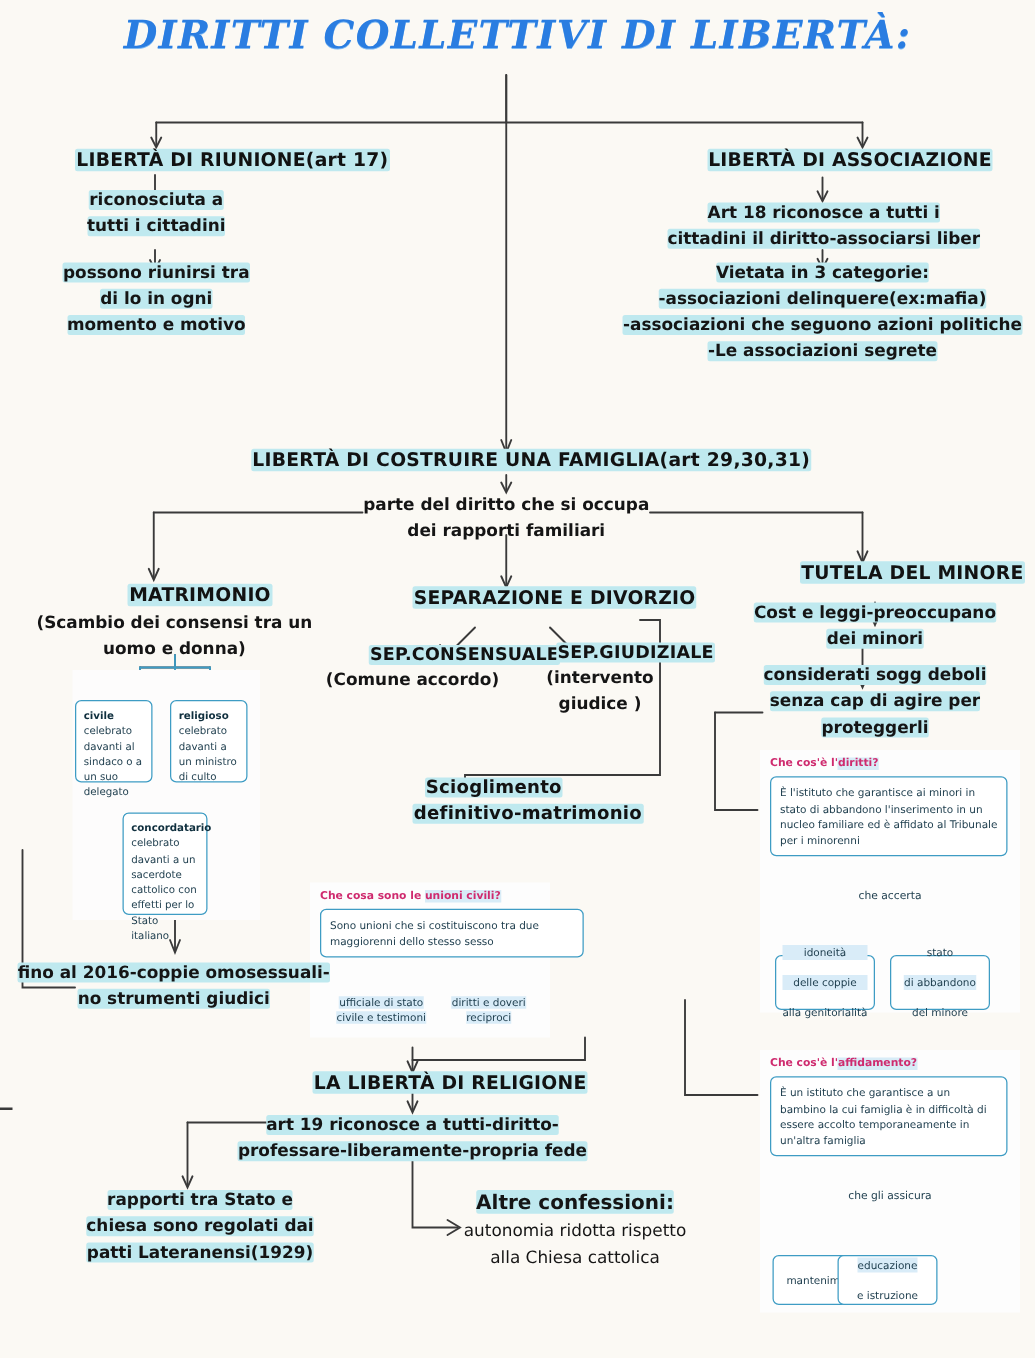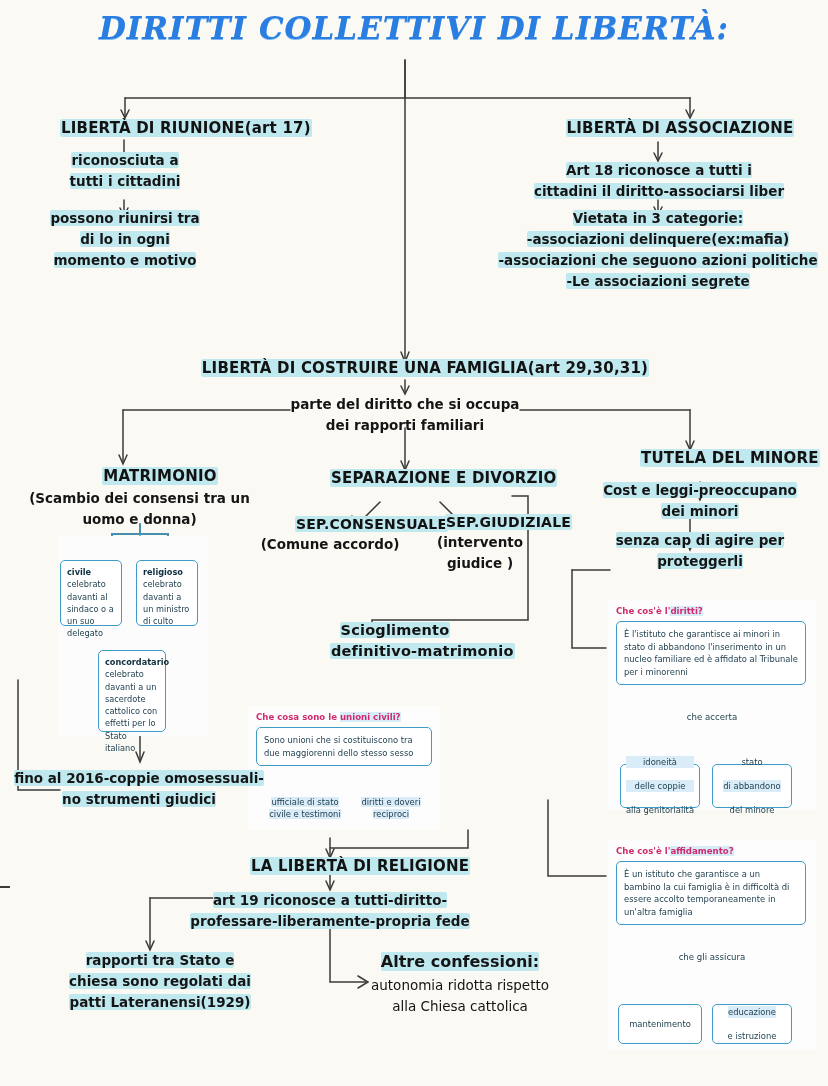--- a/index.html
+++ b/index.html
@@ -297,20 +297,21 @@
   <div class="node" style="left:600px;top:448px;width:200px;text-align:center;">
     <div class="hl hdr">
       <em>TUTELA DEL MINORE</em>
     </div>
   </div>
   <div class="node body-txt" style="left:590px;top:480px;width:220px;">
     <div><span class="m">Cost e leggi-preoccupano</span></div>
     <div><span class="m">dei minori</span></div>
   </div>
   <div class="node body-txt" style="left:590px;top:530px;width:220px;">
+    <div><span class="m">considerati sogg deboli</span></div>
     <div><span class="m">senza cap di agire per</span></div>
     <div><span class="m">proteggerli</span></div>
   </div>
 
   <div class="card" style="left:608px;top:600px;width:208px;height:210px;">
     <div class="card-q">
       <span>Che cos'è l'</span><b>diritti?</b>
     </div>
     <div class="bx" style="margin:0 8px;width:190px;">
       <span>È l'istituto che garantisce ai minori in stato di abbandono l'inserimento in un nucleo familiare ed è affidato al Tribunale per i minorenni</span>
@@ -337,32 +338,32 @@
       <span>Che cos'è l'</span><b>affidamento?</b>
     </div>
     <div class="bx" style="margin:0 8px;width:190px;">
       <span>È un istituto che garantisce a un bambino la cui famiglia è in difficoltà di essere accolto temporaneamente in un'altra famiglia</span>
     </div>
   </div>
   <div class="smalllbl" style="left:652px;top:952px;">che gli assicura</div>
   <div class="mini" style="left:618px;top:1004px;width:84px;height:40px;">
     <span>mantenimento</span>
   </div>
-  <div class="mini" style="left:712px;top:1004px;width:80px;height:40px;">
+  <div class="mini" style="left:670px;top:1004px;width:80px;height:40px;">
     <span>
       <span class="bluehl">educazione</span><br>
       <span>e istruzione</span>
     </span>
   </div>
 
   <div class="card" style="left:248px;top:706px;width:192px;height:124px;">
     <div class="card-q">
       <span>Che cosa sono le </span><b>unioni civili?</b>
     </div>
-    <div class="bx" style="margin:0 8px;width:176px;">
+    <div class="bx" style="margin:0 8px;width:211px;">
       <span>Sono unioni che si costituiscono tra due maggiorenni dello stesso sesso</span>
     </div>
   </div>
   <div class="caption" style="left:262px;top:796px;width:86px;">
     <span class="bluehl">ufficiale di stato</span><br>
     <span class="bluehl">civile e testimoni</span>
   </div>
   <div class="caption" style="left:348px;top:796px;width:86px;">
     <span class="bluehl">diritti e doveri</span><br>
     <span class="bluehl">reciproci</span>

